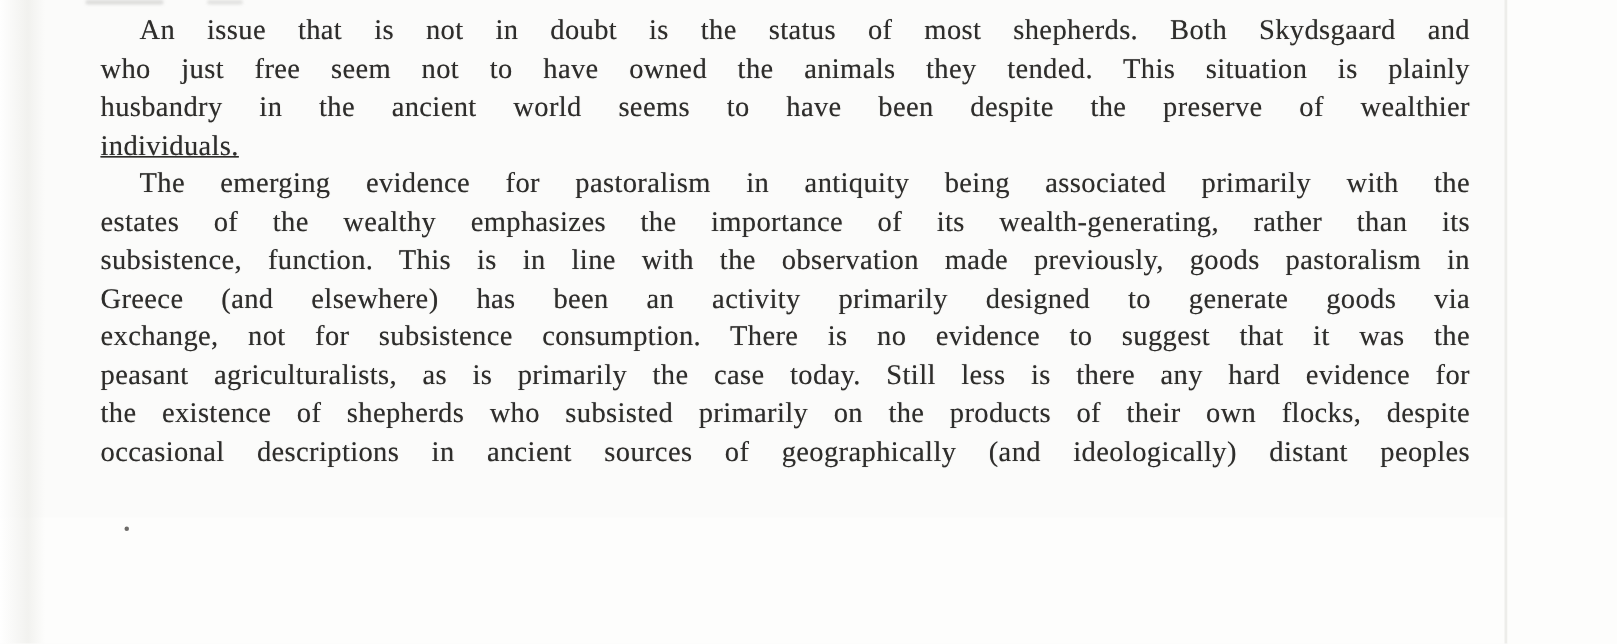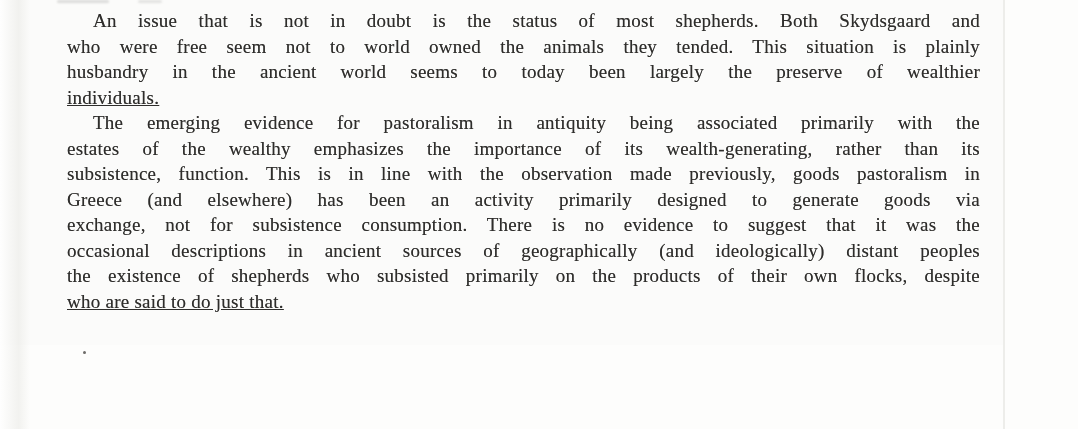--- a/index.html
+++ b/index.html
@@ -100,28 +100,28 @@
   <div class="left-shade"></div>
   <div class="page-edge-line"></div>
   <div class="right-strip"></div>
   <div class="top-artifact-a"></div>
   <div class="top-artifact-b"></div>
   <div class="dot-artifact"></div>
 
   <div class="textblock">
     <div class="para">
       <div class="line first">An issue that is not in doubt is the status of most shepherds. Both Skydsgaard and</div>
-      <div class="line">who were free seem not to world owned the animals they tended. This situation is plainly</div>
-      <div class="line">husbandry in the ancient world seems to today been largely the preserve of wealthier</div>
+      <div class="line">who just free seem not to have owned the animals they tended. This situation is plainly</div>
+      <div class="line">husbandry in the ancient world seems to have been despite the preserve of wealthier</div>
       <div class="line last">individuals.</div>
     </div>
     <div class="para">
       <div class="line first">The emerging evidence for pastoralism in antiquity being associated primarily with the</div>
       <div class="line">estates of the wealthy emphasizes the importance of its wealth-generating, rather than its</div>
       <div class="line">subsistence, function. This is in line with the observation made previously, goods pastoralism in</div>
       <div class="line">Greece (and elsewhere) has been an activity primarily designed to generate goods via</div>
       <div class="line">exchange, not for subsistence consumption. There is no evidence to suggest that it was the</div>
+      <div class="line">peasant agriculturalists, as is primarily the case today. Still less is there any hard evidence for</div>
+      <div class="line">the existence of shepherds who subsisted primarily on the products of their own flocks, despite</div>
       <div class="line">occasional descriptions in ancient sources of geographically (and ideologically) distant peoples</div>
-      <div class="line">the existence of shepherds who subsisted primarily on the products of their own flocks, despite</div>
-      <div class="line last">who are said to do just that.</div>
     </div>
   </div>
 </div>
 
 </body></html>

